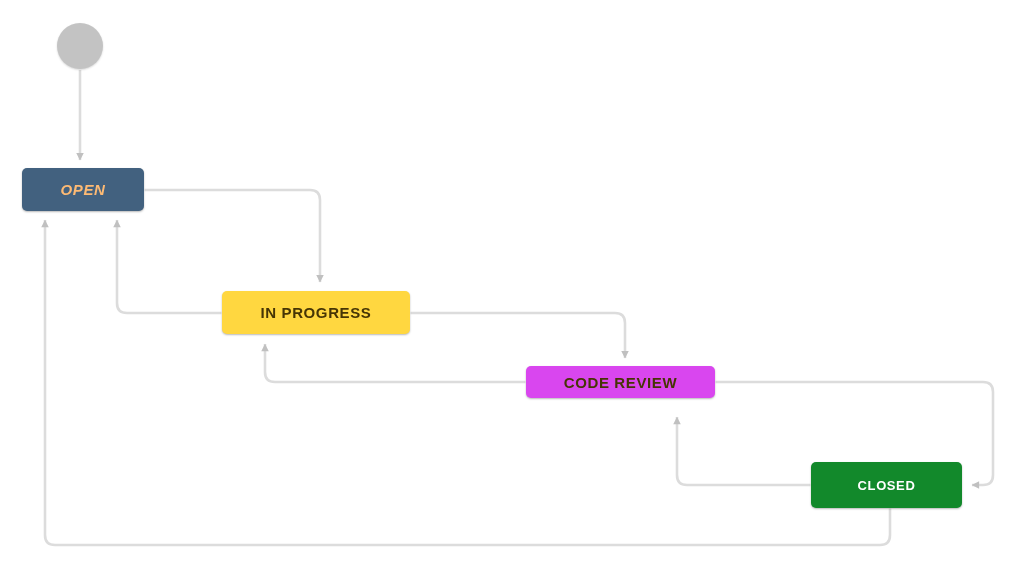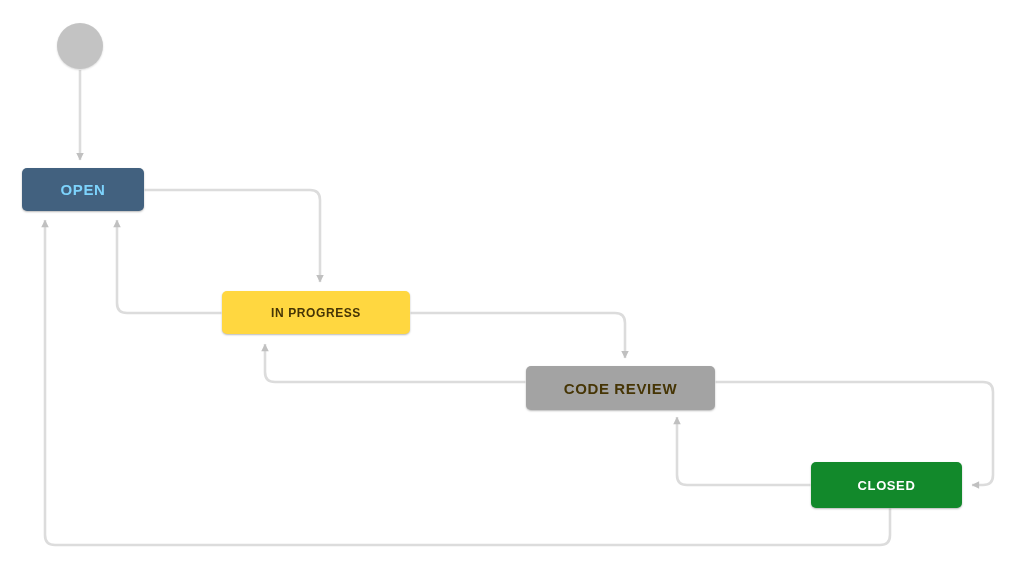--- a/index.html
+++ b/index.html
@@ -36,32 +36,33 @@
     white-space: nowrap;
     box-shadow: 0 1px 2px rgba(0,0,0,0.28), 0 0 0 1px rgba(255,255,255,0.55);
     user-select: none;
   }
   .node-label {
     line-height: 1;
   }
   #node-open {
     left: 22px;  top: 168px;  width: 122px; height: 43px;
     background: #42617f;
-    color: #7dd3fc;
+    color: #fdba74;
     font-size: 15px;
+    font-style: italic;
   }
   #node-in-progress {
     left: 222px; top: 291px; width: 188px; height: 43px;
     background: #ffd740;
     color: #463505;
-    font-size: 12px;
+    font-size: 15px;
   }
   #node-code-review {
-    left: 526px; top: 366px; width: 189px; height: 44px;
-    background: #a3a3a3;
+    left: 526px; top: 366px; width: 189px; height: 32px;
+    background: #d946ef;
     color: #463505;
     font-size: 15px;
   }
   #node-closed {
     left: 811px; top: 462px; width: 151px; height: 46px;
     background: #12892b;
     color: #ffffff;
     font-size: 13px;
   }
   #start-node {

